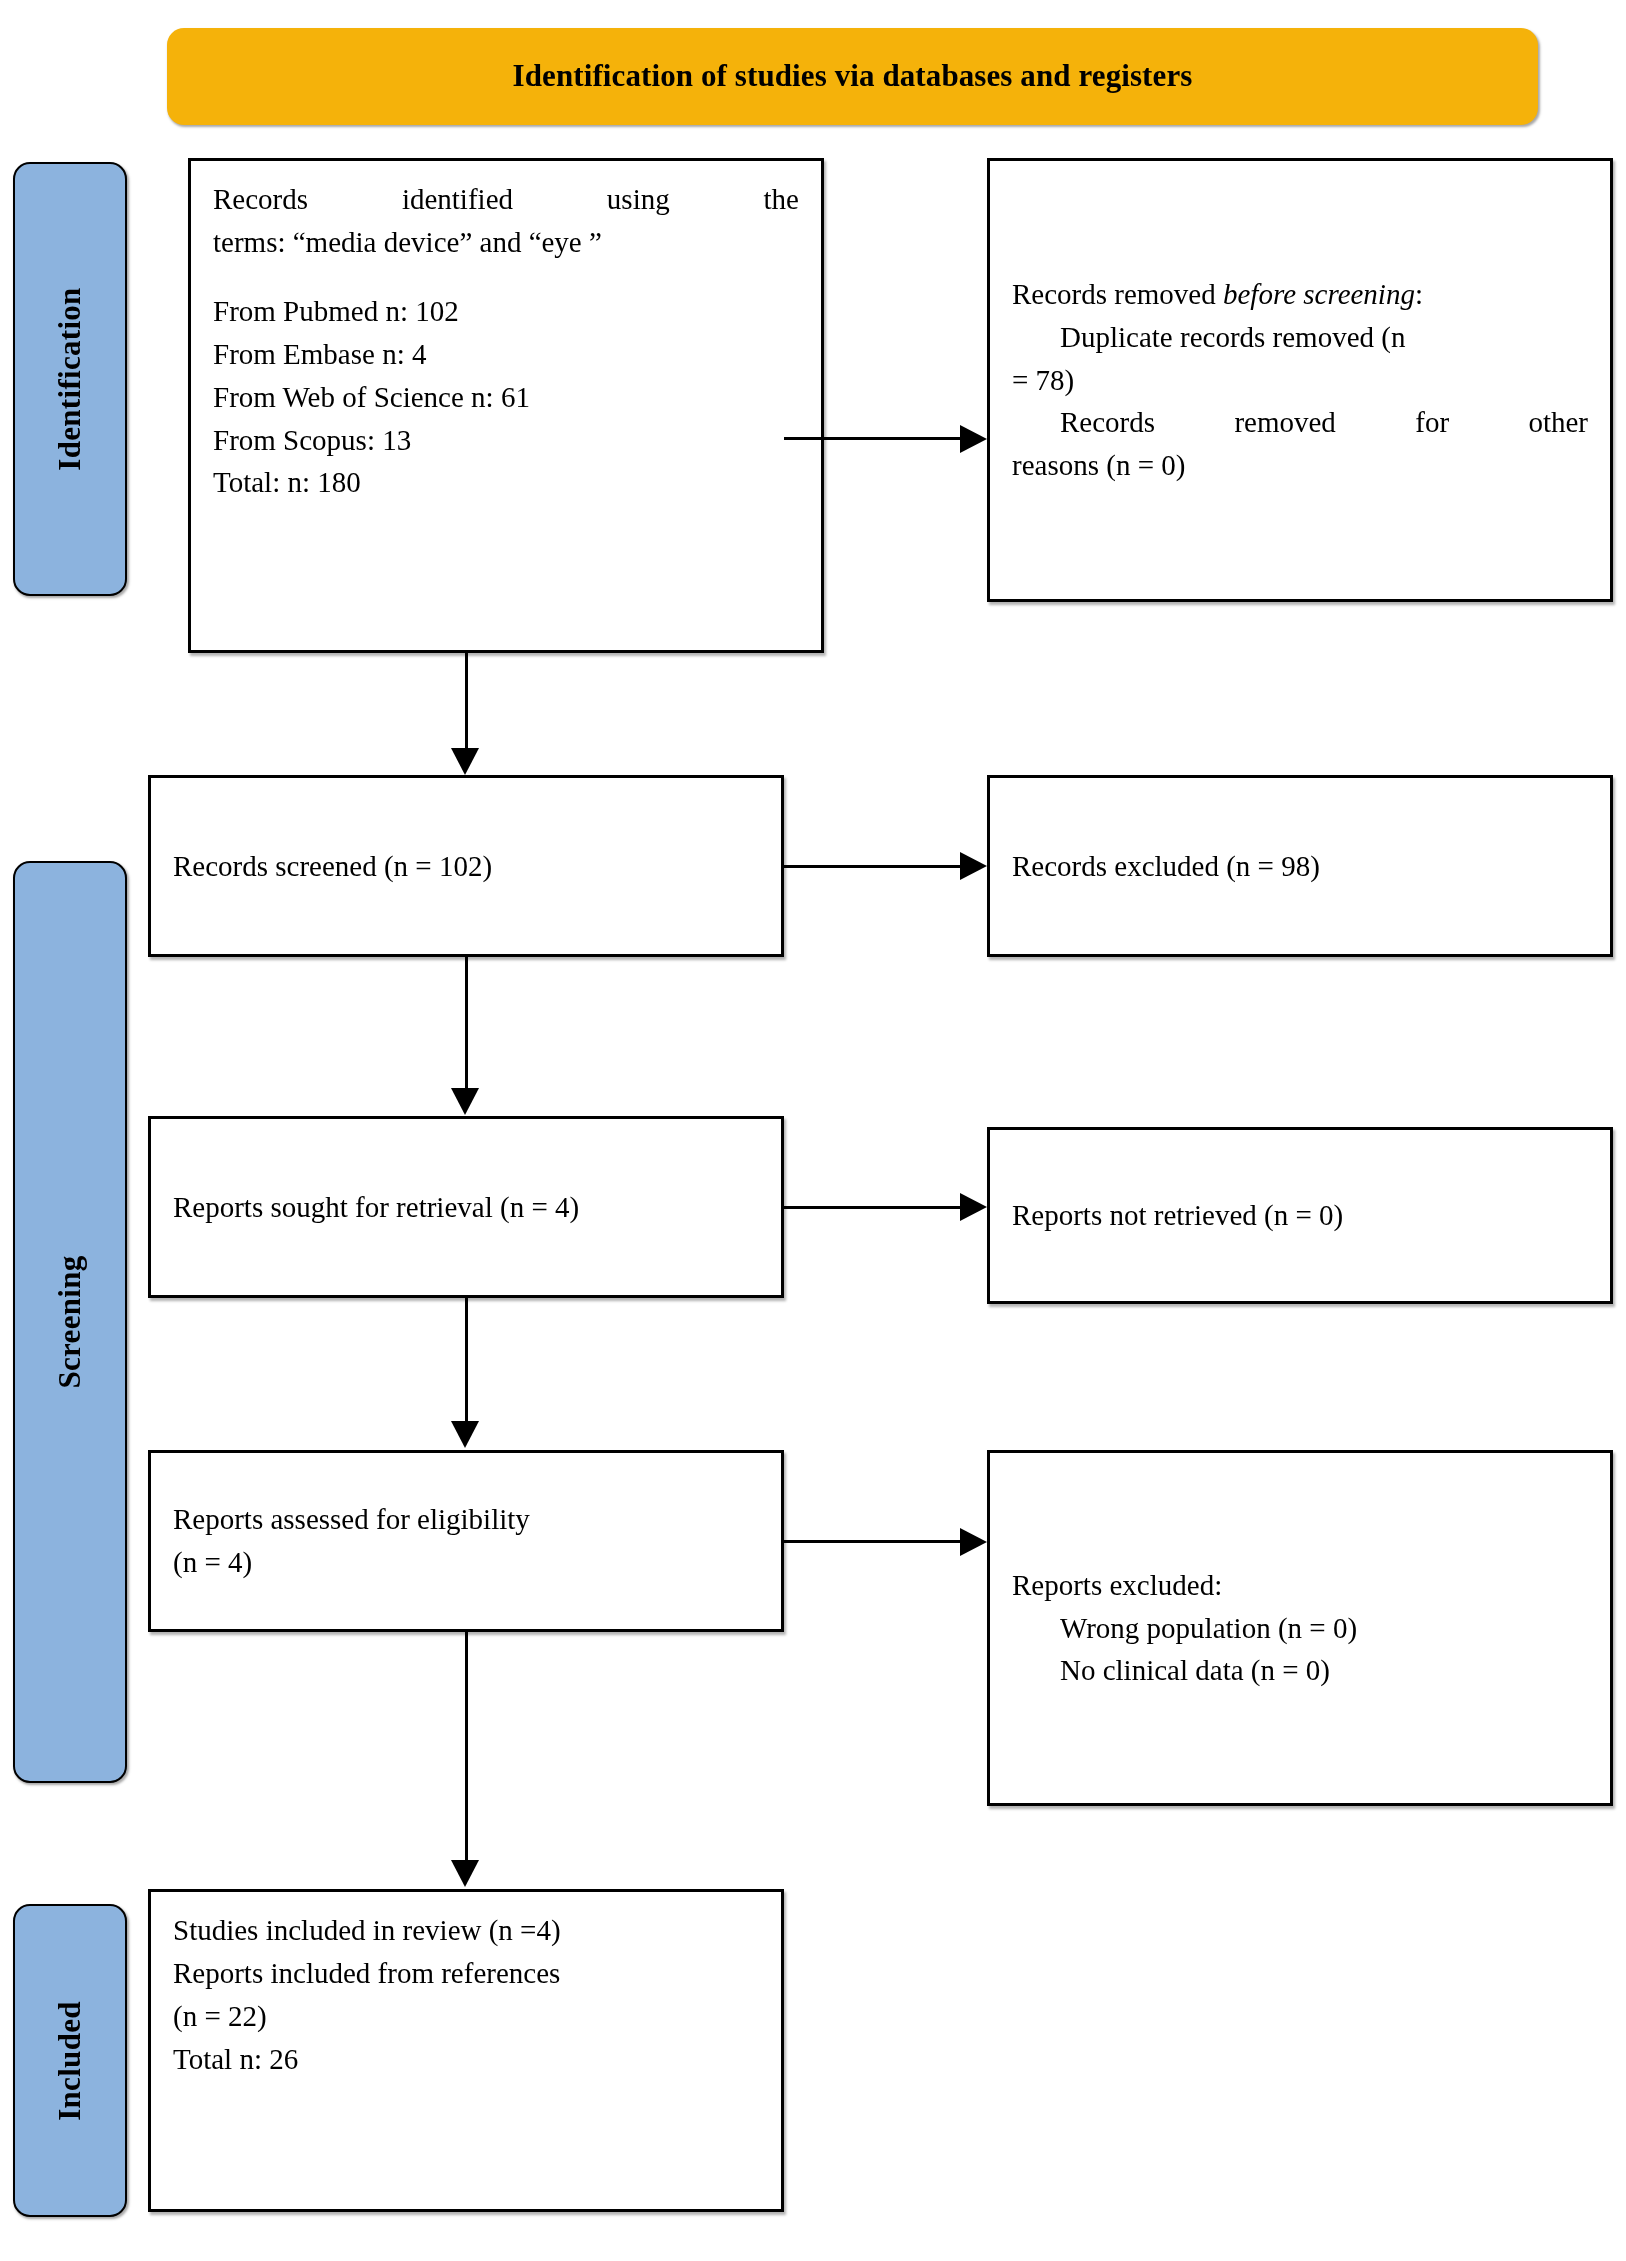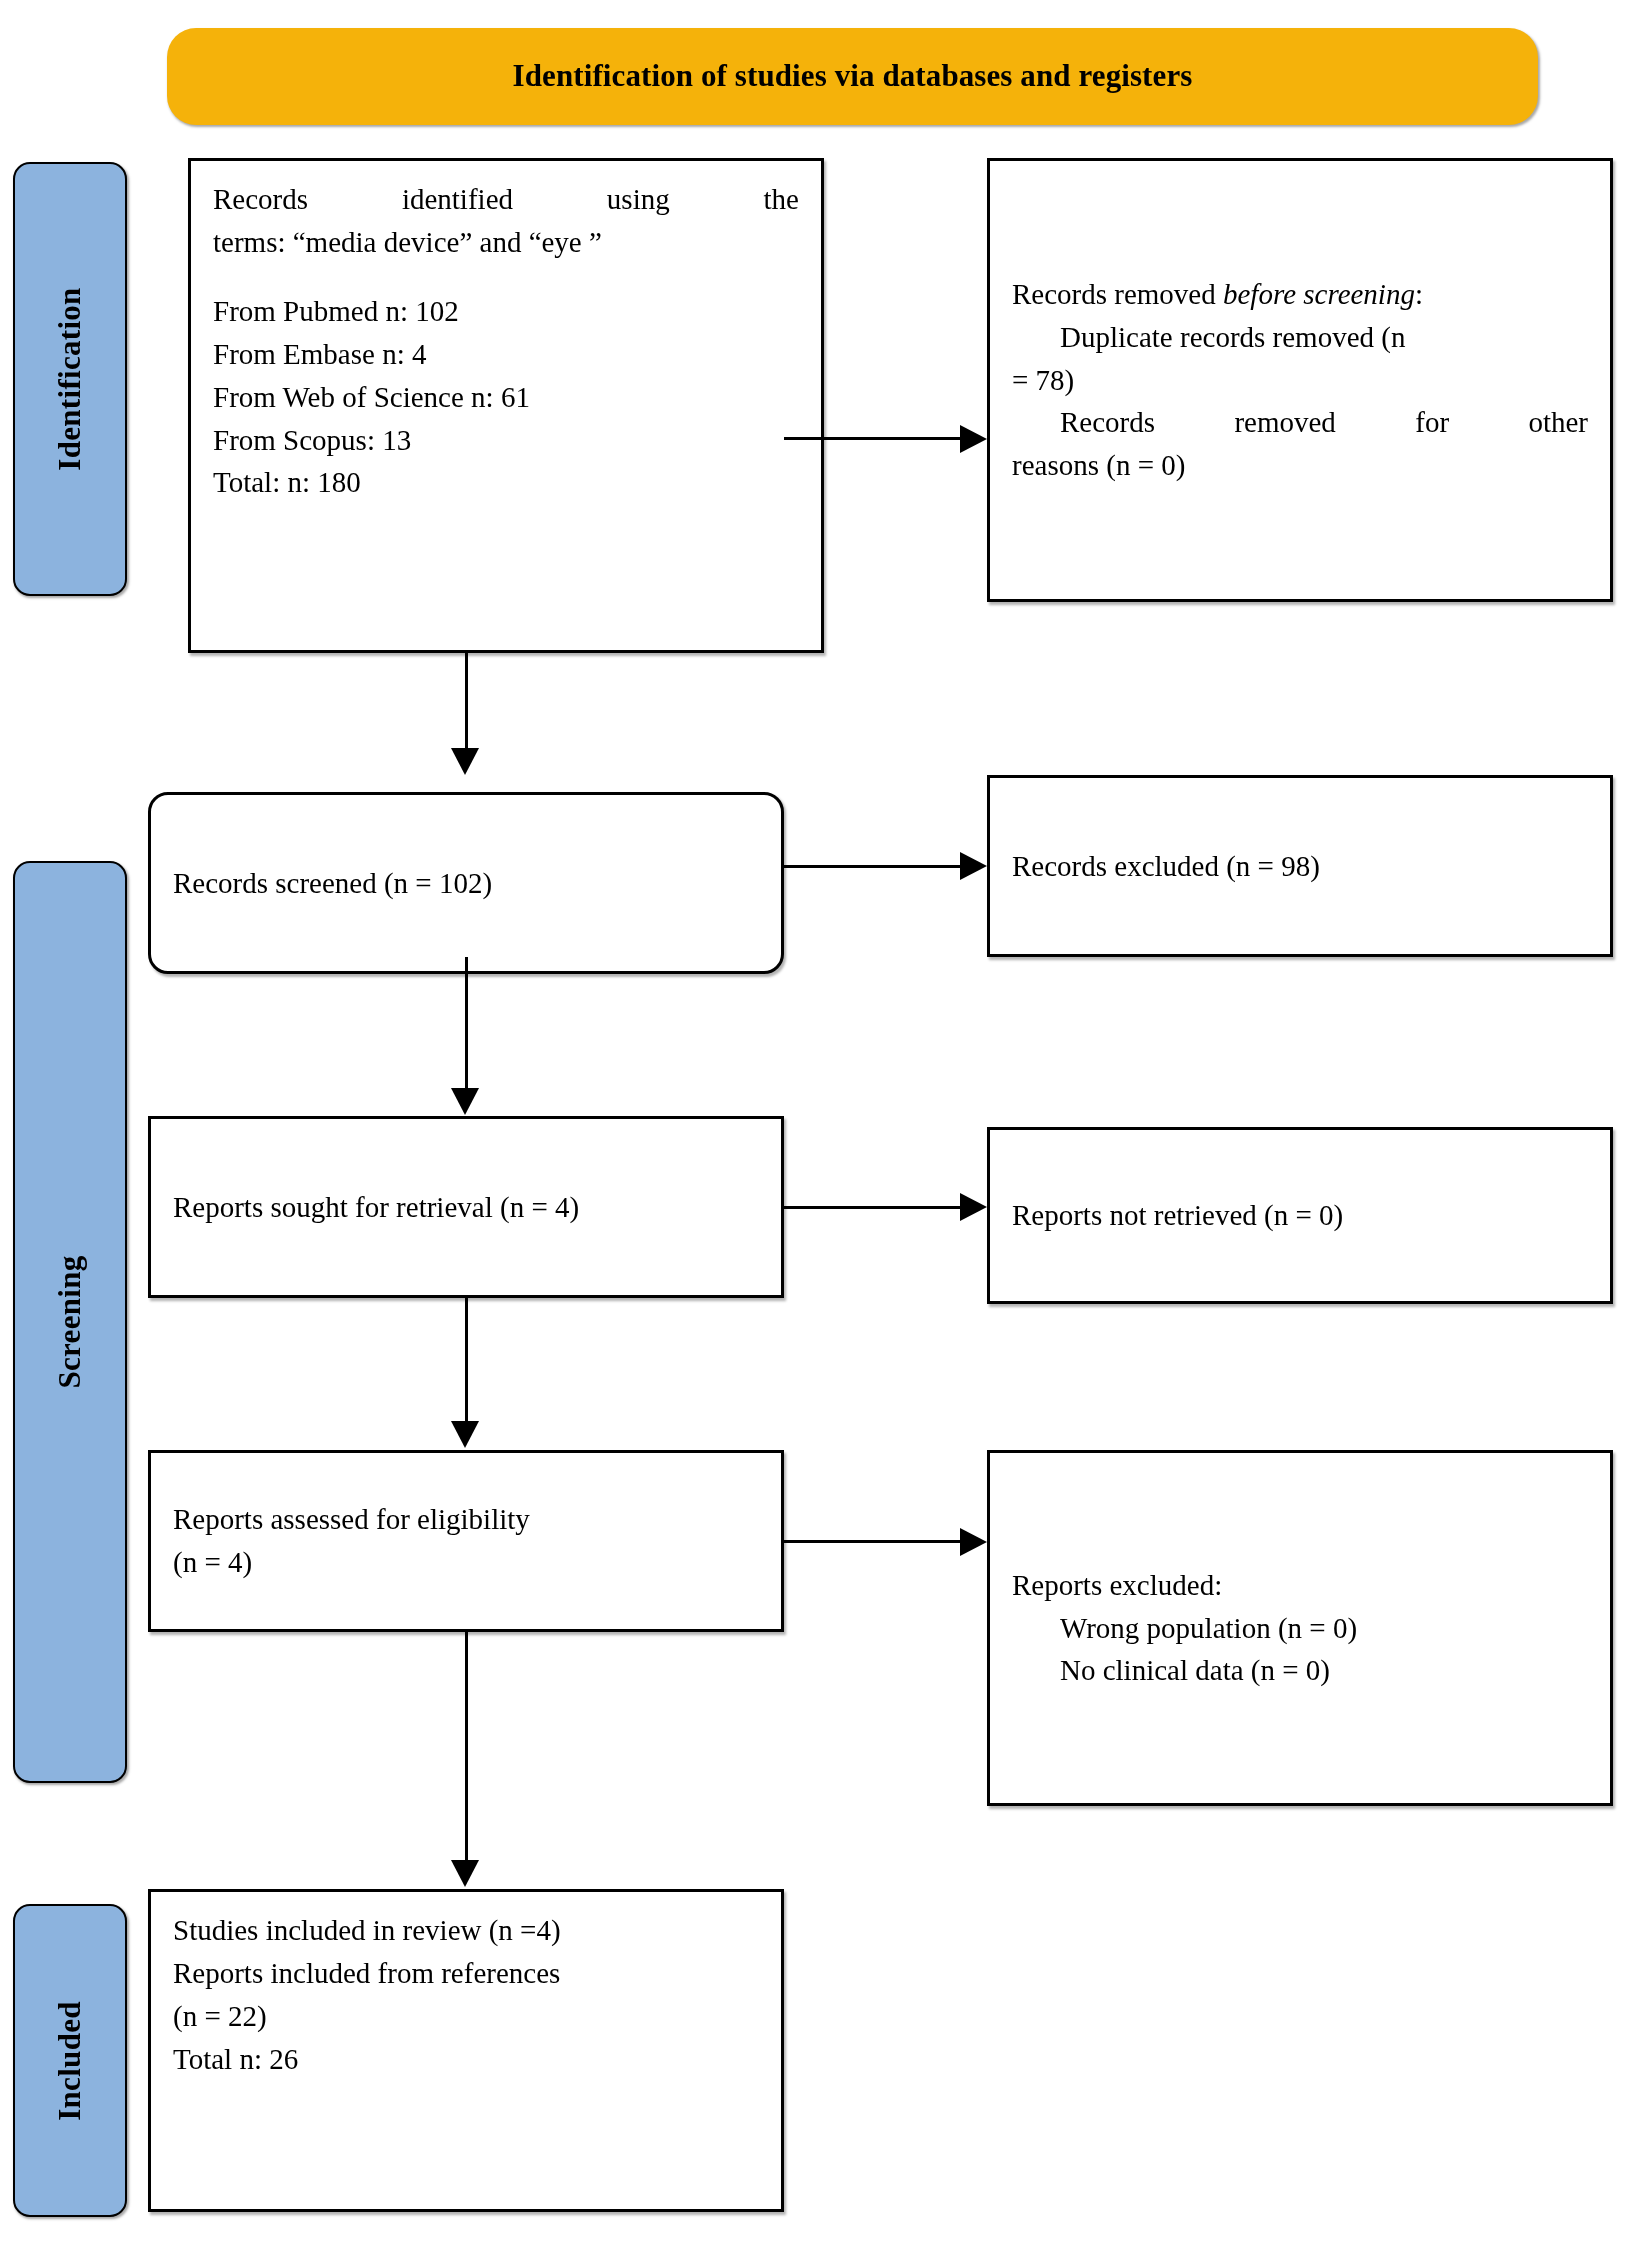--- a/index.html
+++ b/index.html
@@ -4,21 +4,21 @@
 <style>
   html,body{margin:0;padding:0;background:#fff;}
   body{width:1627px;height:2261px;position:relative;overflow:hidden;
        font-family:"Liberation Serif","DejaVu Serif",serif;color:#000;}
 
   .abs{position:absolute;box-sizing:border-box;}
 
   
   #header-banner{
     left:167px; top:28px; width:1371px; height:97px;
-    background:#F5B20A; border-radius:29px;
+    background:#F5B20A; border-radius:17px;
     box-shadow:1.5px 2px 2.5px rgba(0,0,0,.35);
     display:flex; align-items:center; justify-content:center;
   }
   #header-banner .title{
     font-weight:bold; font-size:31px; letter-spacing:0.1px;
     text-align:center; line-height:1.1;
   }
 
   
   .stage-tab{
@@ -40,21 +40,21 @@
     background:#fff; border:3px solid #000;
     box-shadow:2px 2.5px 2.5px rgba(0,0,0,.3);
     padding:17px 22px;
     font-size:29px; line-height:1.48;
   }
   .col-left  { left:148px;  width:636px; }
   .col-right { left:987px; width:626px; }
 
   #box-records-identified{ top:158px; height:495px;margin-left:40px; }
   #box-records-removed   { top:158px; height:444px;  display:flex; align-items:center;}
-  #box-records-screened  { top:792px; height:182px; display:flex; align-items:center;border-radius:20px;}
+  #box-records-screened  { top:775px; height:182px; display:flex; align-items:center;}
   #box-records-excluded  { top:775px; height:182px; display:flex; align-items:center;}
   #box-reports-sought    { top:1116px; height:182px; display:flex; align-items:center;}
   #box-reports-not-retrieved{ top:1127px; height:177px; display:flex; align-items:center;}
   #box-reports-assessed  { top:1450px; height:182px; display:flex; align-items:center;}
   #box-reports-excluded  { top:1450px; height:356px; display:flex; align-items:center;}
   #box-studies-included  { top:1889px; height:323px; display:flex; align-items:flex-start;}
 
   .justify{ text-align:justify; text-align-last:justify; }
   .tight  { text-align:justify; }
   .spacer { height:26px; }

